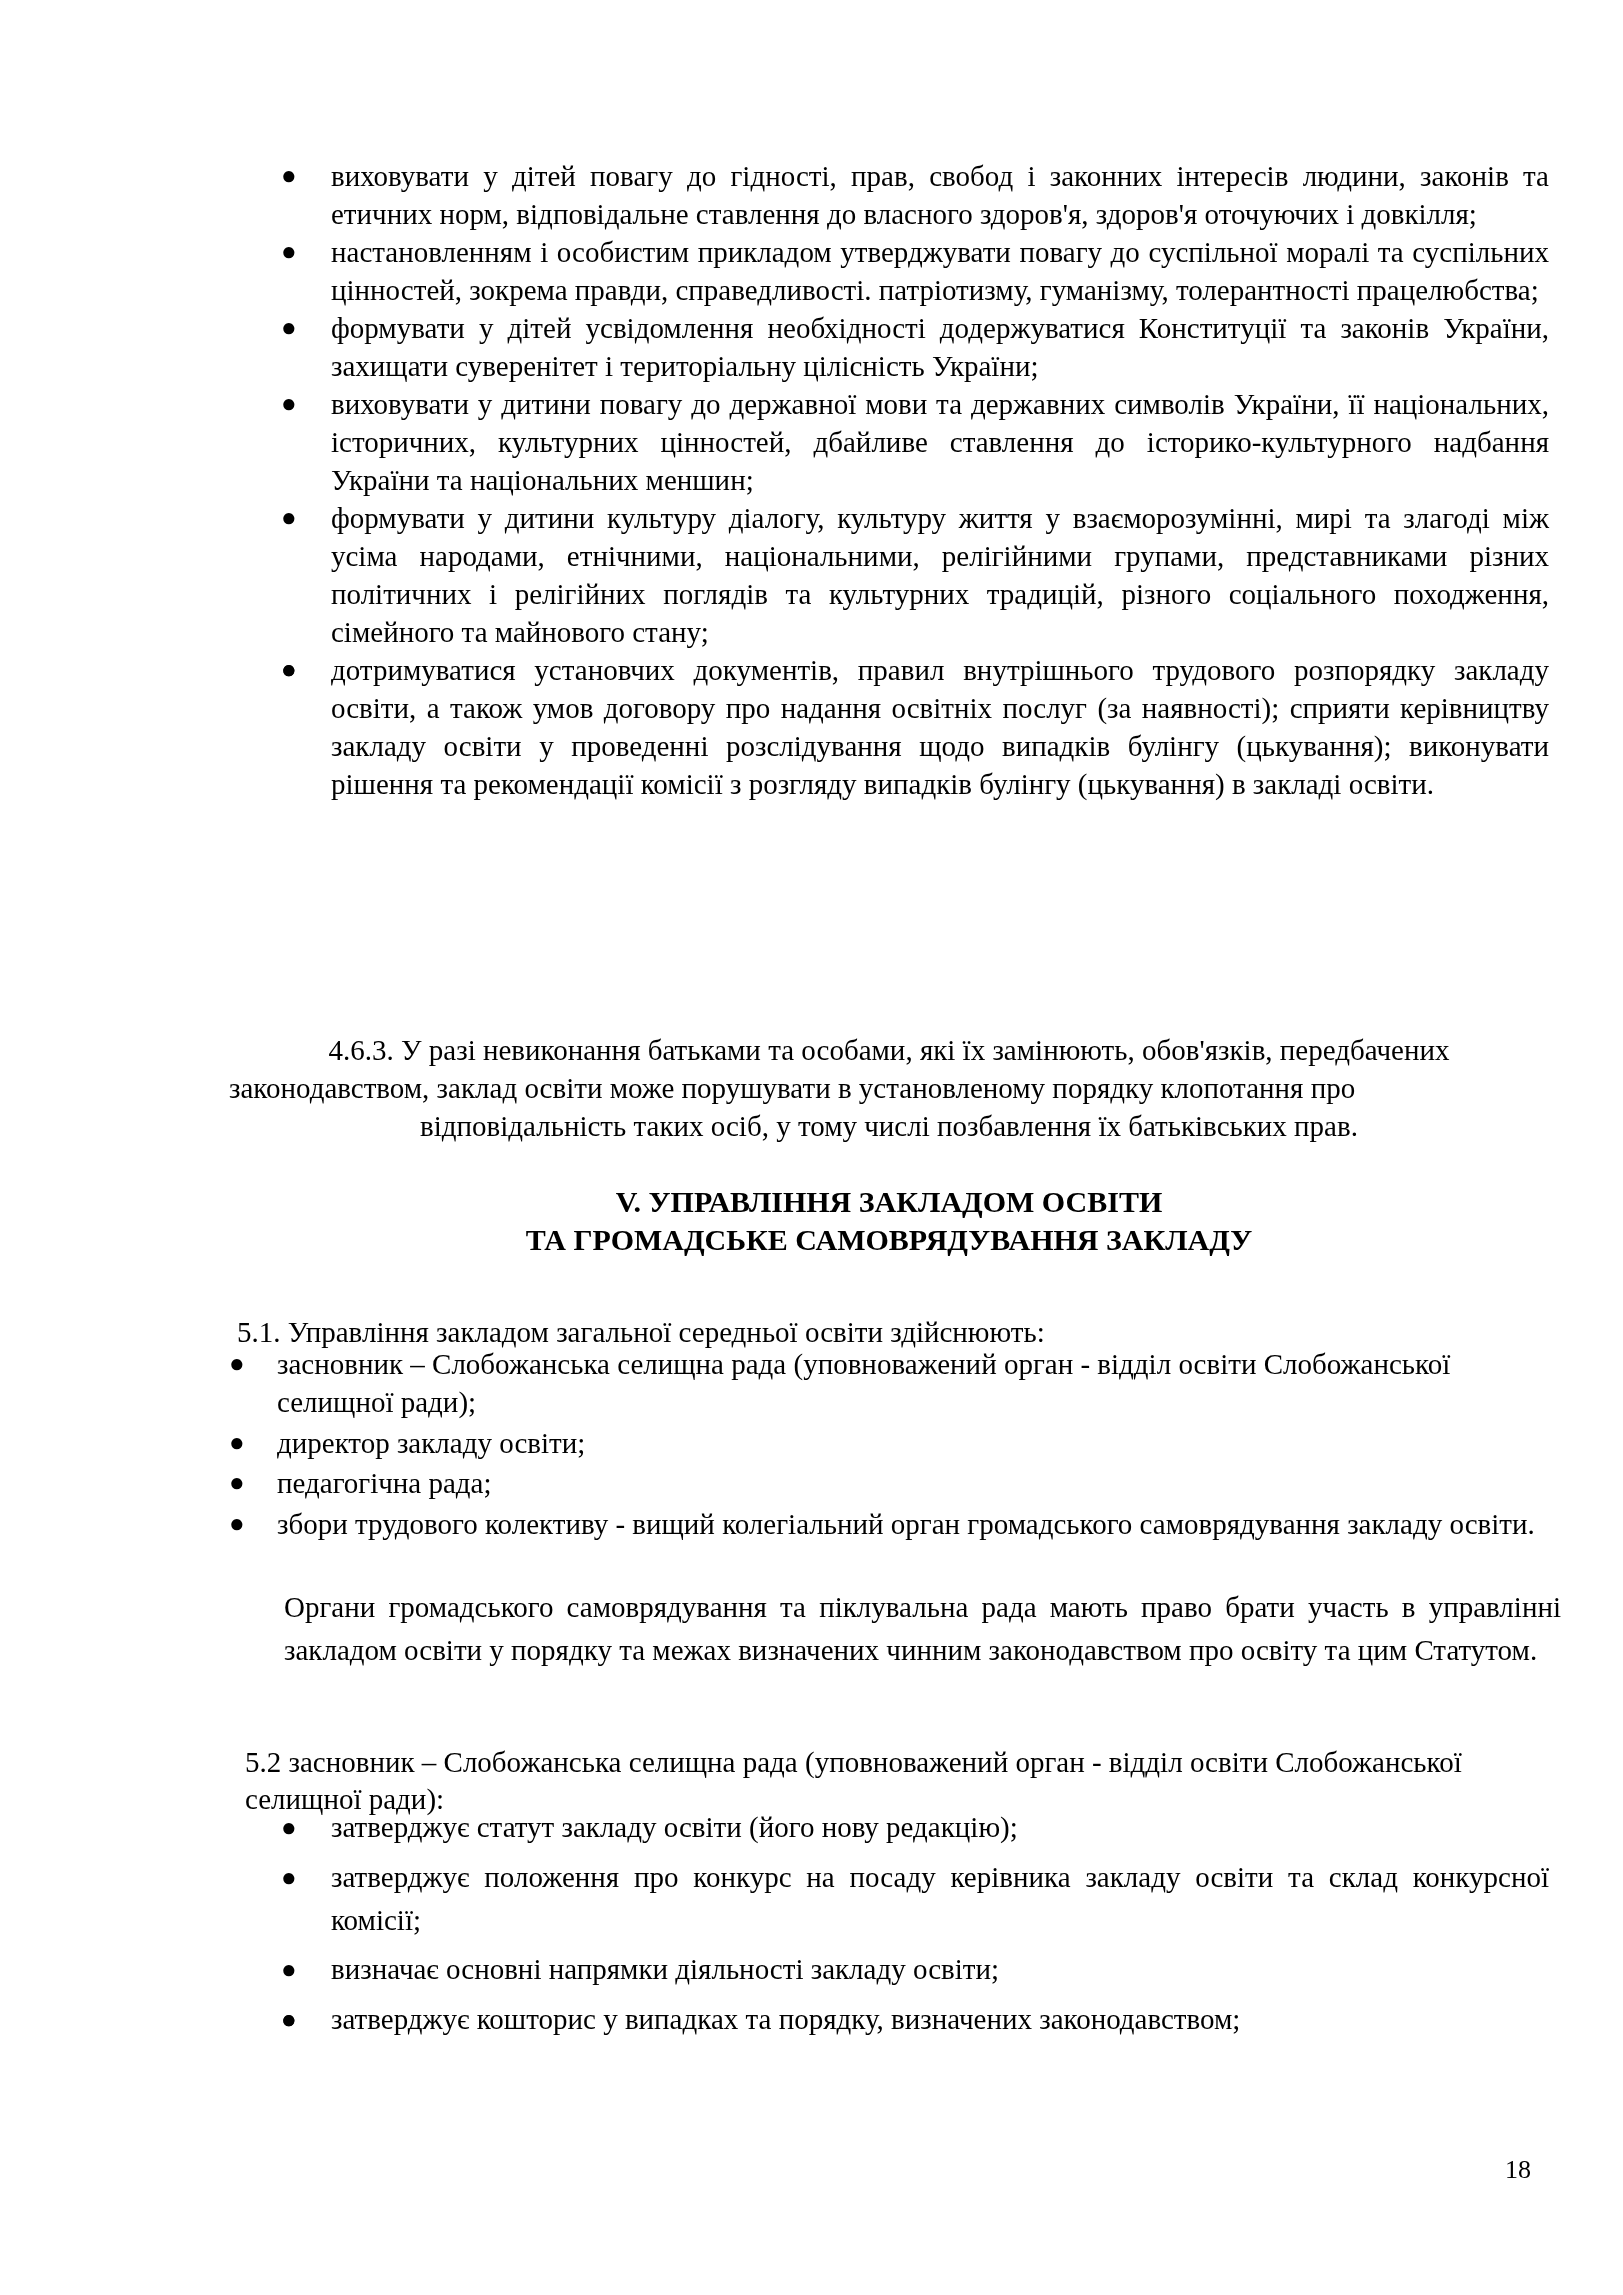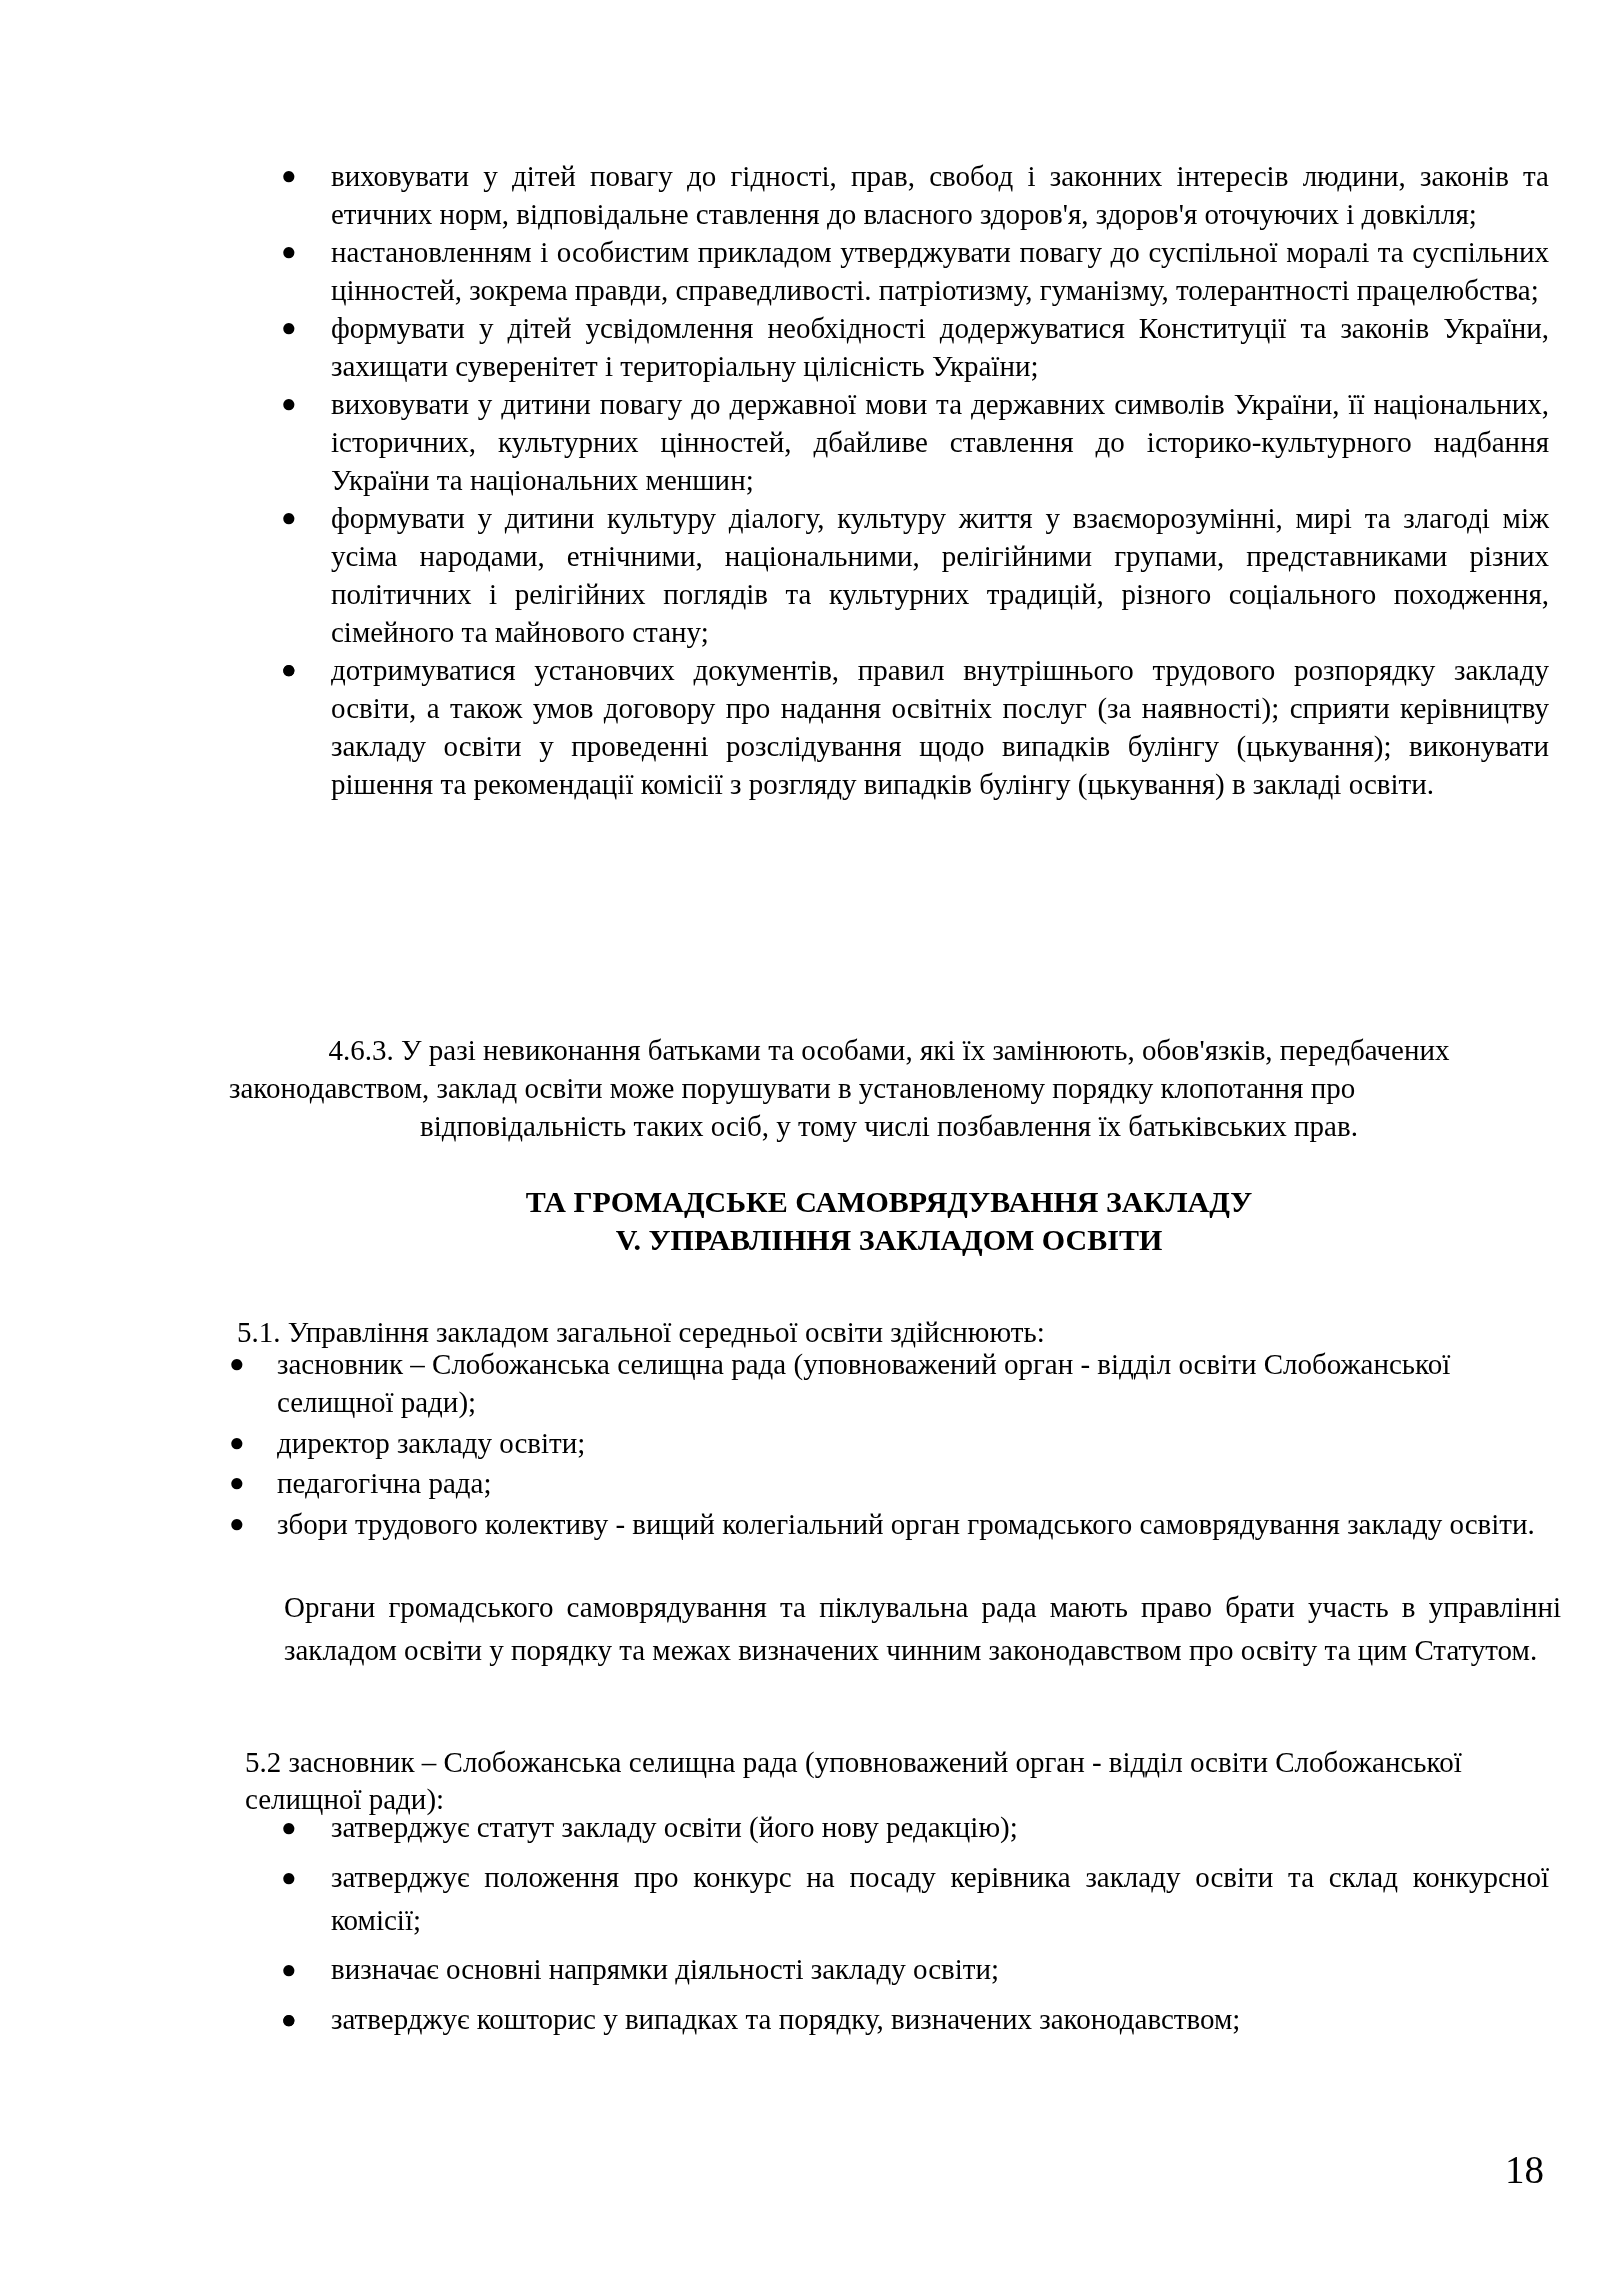--- a/index.html
+++ b/index.html
@@ -137,21 +137,21 @@
       font-size: 29px;
       line-height: 43px;
       margin-bottom: 6.5px;
     }
     .list-c .bullet { line-height: 43px; }
 
     .page-number {
       position: absolute;
       left: 1505px;
       top: 2153px;
-      font-size: 39px;
+      font-size: 26px;
       line-height: 33px;
     }
   </style>
 </head>
 <body>
 
 <div class="page">
 
   <ul class="list-a">
     <li><span class="bullet">●</span><span>виховувати у дітей повагу до гідності, прав, свобод і законних інтересів людини, законів та етичних норм, відповідальне ставлення до власного здоров'я, здоров'я оточуючих і довкілля;</span></li>
@@ -163,22 +163,22 @@
     <li><span class="bullet">●</span><span>дотримуватися установчих документів, правил внутрішнього трудового розпорядку закладу освіти, а також умов договору про надання освітніх послуг (за наявності); сприяти керівництву закладу освіти у проведенні розслідування щодо випадків булінгу (цькування); виконувати рішення та рекомендації комісії з розгляду випадків булінгу (цькування) в закладі освіти.</span></li>
   </ul>
 
   <p class="para-463">
     <span class="line first">4.6.3. У разі невиконання батьками та особами, які їх замінюють, обов'язків, передбачених</span>
     <span class="line">законодавством, заклад освіти може порушувати в установленому порядку клопотання про</span>
     <span class="line first">відповідальність таких осіб, у тому числі позбавлення їх батьківських прав.</span>
   </p>
 
   <h2 class="section-title">
+    <span>V. УПРАВЛІННЯ ЗАКЛАДОМ ОСВІТИ</span>
     <span>ТА ГРОМАДСЬКЕ САМОВРЯДУВАННЯ ЗАКЛАДУ</span>
-    <span>V. УПРАВЛІННЯ ЗАКЛАДОМ ОСВІТИ</span>
   </h2>
 
   <p class="para-51">5.1. Управління закладом загальної середньої освіти здійснюють:</p>
 
   <ul class="list-b">
     <li><span class="bullet">●</span><span>засновник – Слобожанська селищна рада (уповноважений орган - відділ освіти Слобожанської селищної ради);</span></li>
     <li><span class="bullet">●</span><span>директор закладу освіти;</span></li>
     <li><span class="bullet">●</span><span>педагогічна рада;</span></li>
     <li><span class="bullet">●</span><span>збори трудового колективу - вищий колегіальний орган громадського самоврядування закладу освіти.</span></li>
   </ul>

